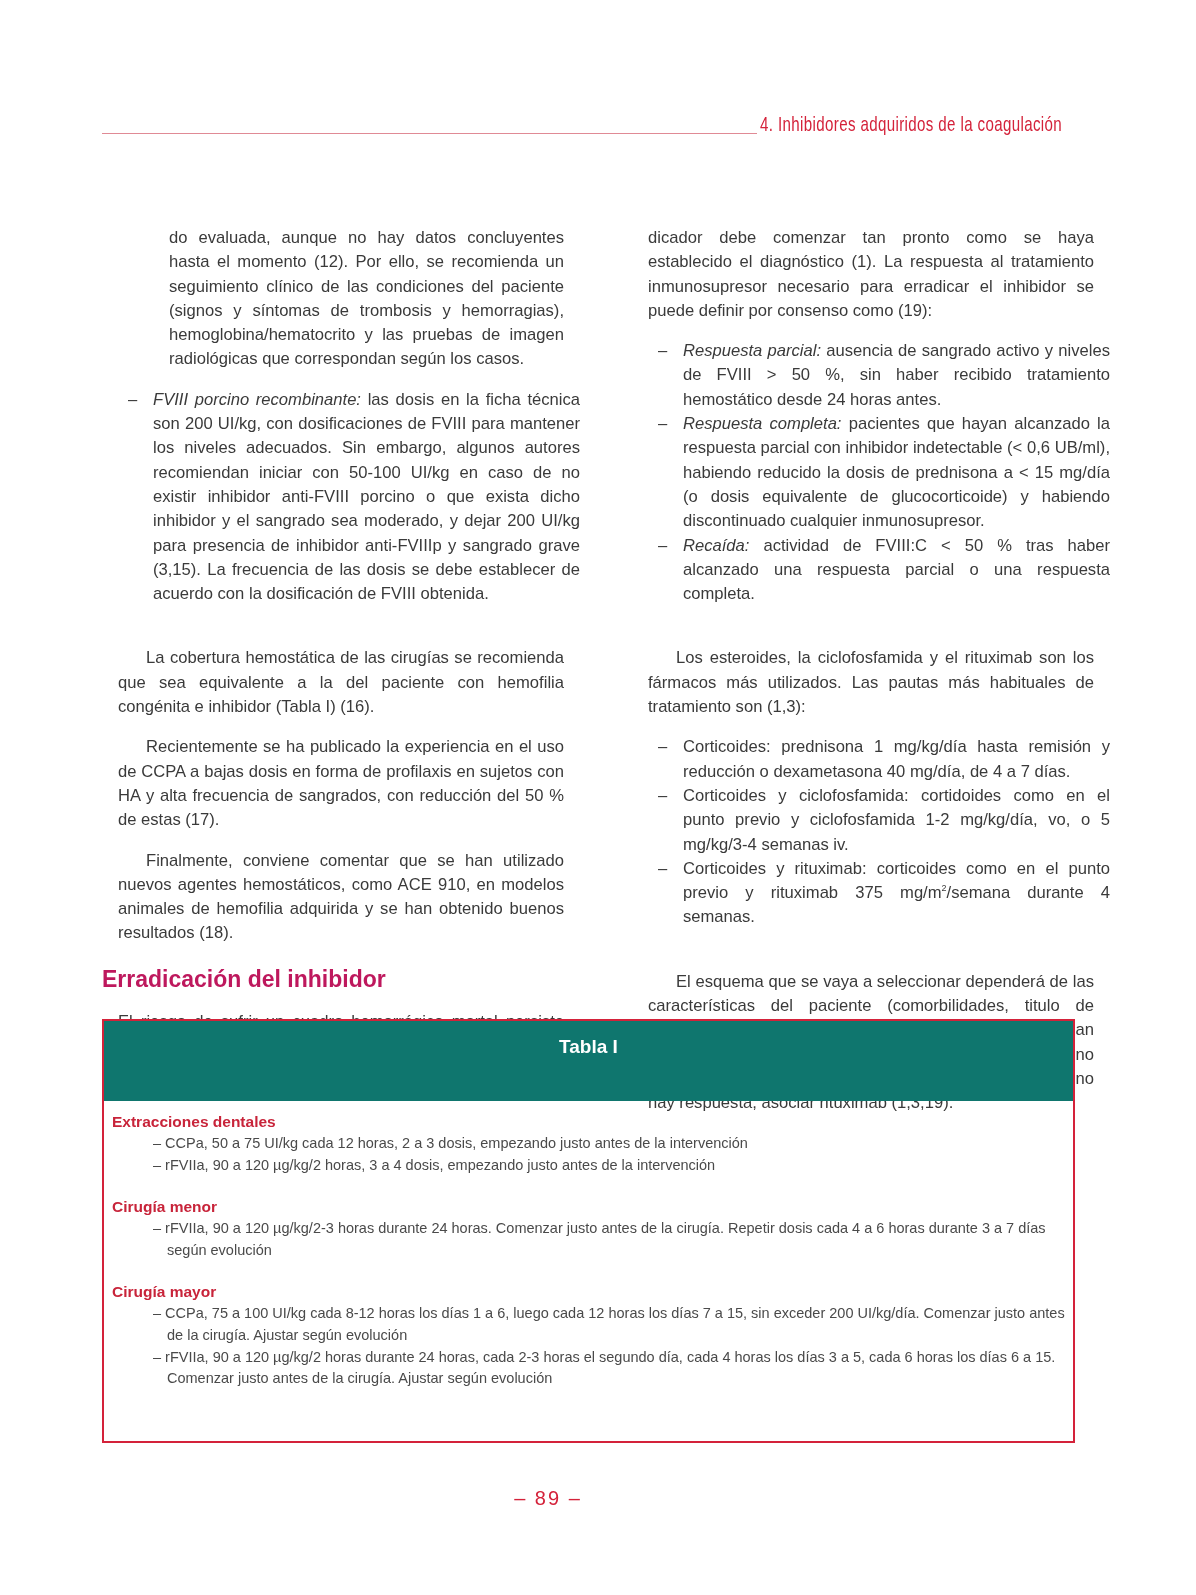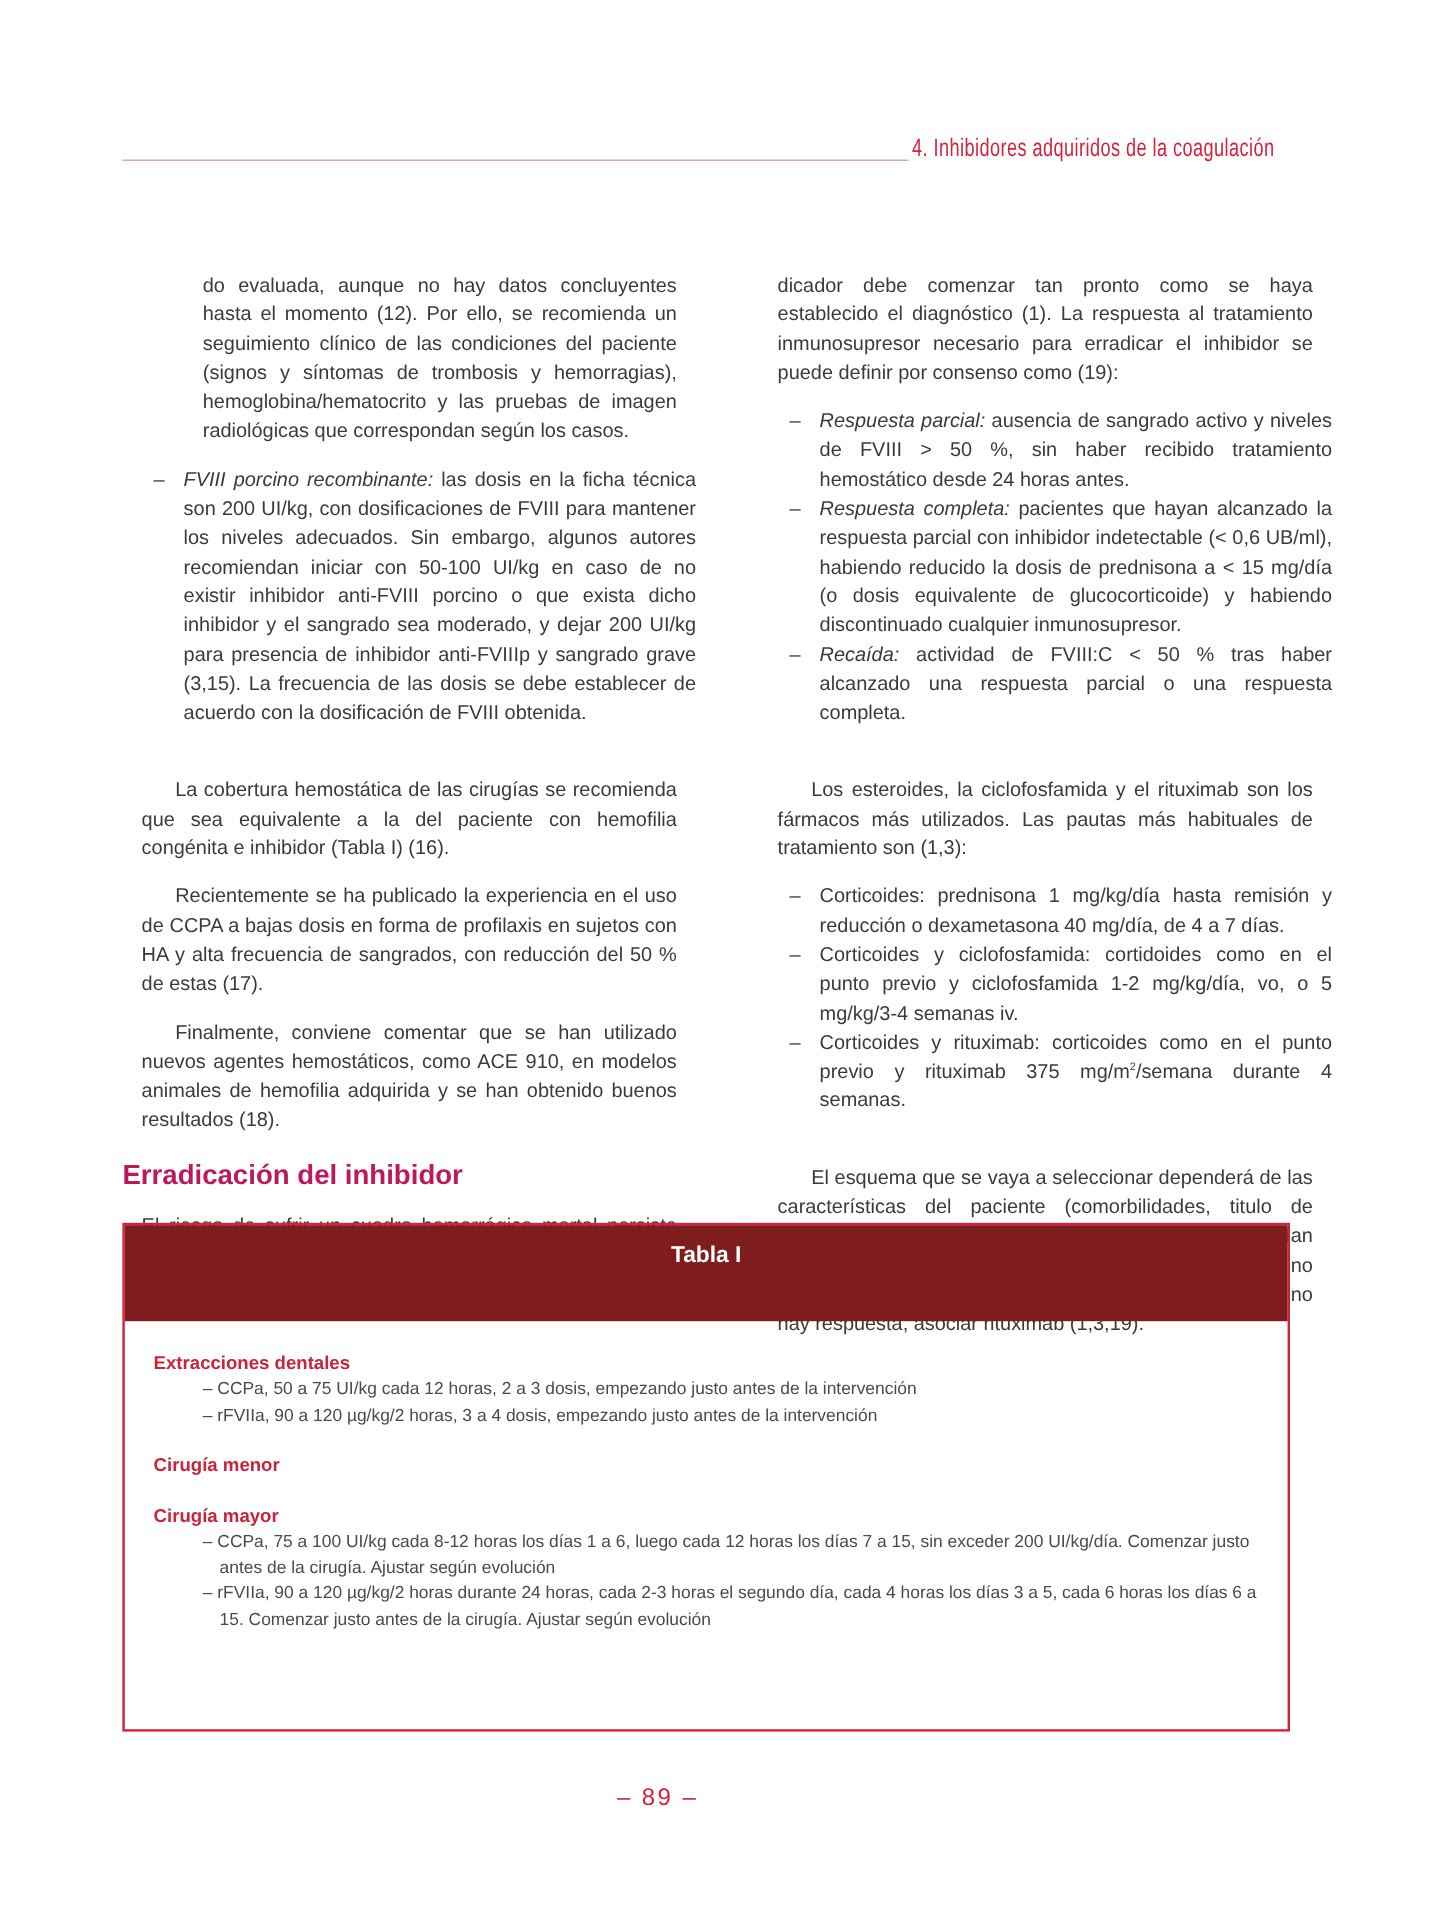--- a/index.html
+++ b/index.html
@@ -18,24 +18,24 @@
   .indent { text-indent: 28px; }
   .cont { padding-left: 51px; }
   .dash-item { position: relative; padding-left: 51px; text-align: justify; }
   .dash-item .dash { position: absolute; left: 26px; top: 0; }
   .gap { height: 24px; }
   em { font-style: italic; }
   .section-heading { font-weight: bold; color: #be185d; font-size: 23px; line-height: 30px; margin: 18px 0 14px 0; }
   sup { font-size: 9px; line-height: 0; }
 
   .table-box { position: absolute; left: 102px; top: 1019px; width: 973px; height: 424px; border: 2px solid #d4223a; box-sizing: border-box; }
-  .table-head { background: #7f1d1d; color: #ffffff; text-align: center; height: 80px; padding-top: 12px; box-sizing: border-box; }
+  .table-head { background: #0f766e; color: #ffffff; text-align: center; height: 80px; padding-top: 12px; box-sizing: border-box; }
   .table-head .t1 { font-weight: bold; font-size: 19px; line-height: 28px; }
   .table-head .t2 { font-weight: bold; font-size: 19px; line-height: 34px; }
-  .table-body { padding: 10px 8px 0 24px; font-size: 14.5px; line-height: 21.6px; color: #4a4a4a; margin-top: 15px; }
+  .table-body { padding: 10px 8px 0 8px; font-size: 14.5px; line-height: 21.6px; color: #4a4a4a; }
   .cat { color: #c8243a; font-weight: bold; font-size: 15.5px; line-height: 22px; }
   .row { padding-left: 41px; text-indent: -14px; margin-left: 14px; }
   .cat-gap { height: 20px; }
 
   .page-number { position: absolute; left: 0; width: 1096px; top: 1487px; text-align: center; color: #d4223a;
                  font-size: 20px; letter-spacing: 2px; }
 </style>
 </head>
 <body>
 
@@ -91,20 +91,21 @@
 <div class="table-box">
   <div class="table-head">
     <div class="t1">Tabla I</div>
   </div>
   <div class="table-body">
     <div class="cat">Extracciones dentales</div>
     <div class="row">– CCPa, 50 a 75 UI/kg cada 12 horas, 2 a 3 dosis, empezando justo antes de la intervención</div>
     <div class="row">– rFVIIa, 90 a 120 µg/kg/2 horas, 3 a 4 dosis, empezando justo antes de la intervención</div>
     <div class="cat-gap"></div>
     <div class="cat">Cirugía menor</div>
+    <div class="row">– rFVIIa, 90 a 120 µg/kg/2-3 horas durante 24 horas. Comenzar justo antes de la cirugía. Repetir dosis cada 4 a 6 horas durante 3 a 7 días según evolución</div>
     <div class="cat-gap"></div>
     <div class="cat">Cirugía mayor</div>
     <div class="row">– CCPa, 75 a 100 UI/kg cada 8-12 horas los días 1 a 6, luego cada 12 horas los días 7 a 15, sin exceder 200 UI/kg/día. Comenzar justo antes de la cirugía. Ajustar según evolución</div>
     <div class="row">– rFVIIa, 90 a 120 µg/kg/2 horas durante 24 horas, cada 2-3 horas el segundo día, cada 4 horas los días 3 a 5, cada 6 horas los días 6 a 15. Comenzar justo antes de la cirugía. Ajustar según evolución</div>
   </div>
 </div>
 
 <div class="page-number">– 89 –</div>
 
 </body></html>

